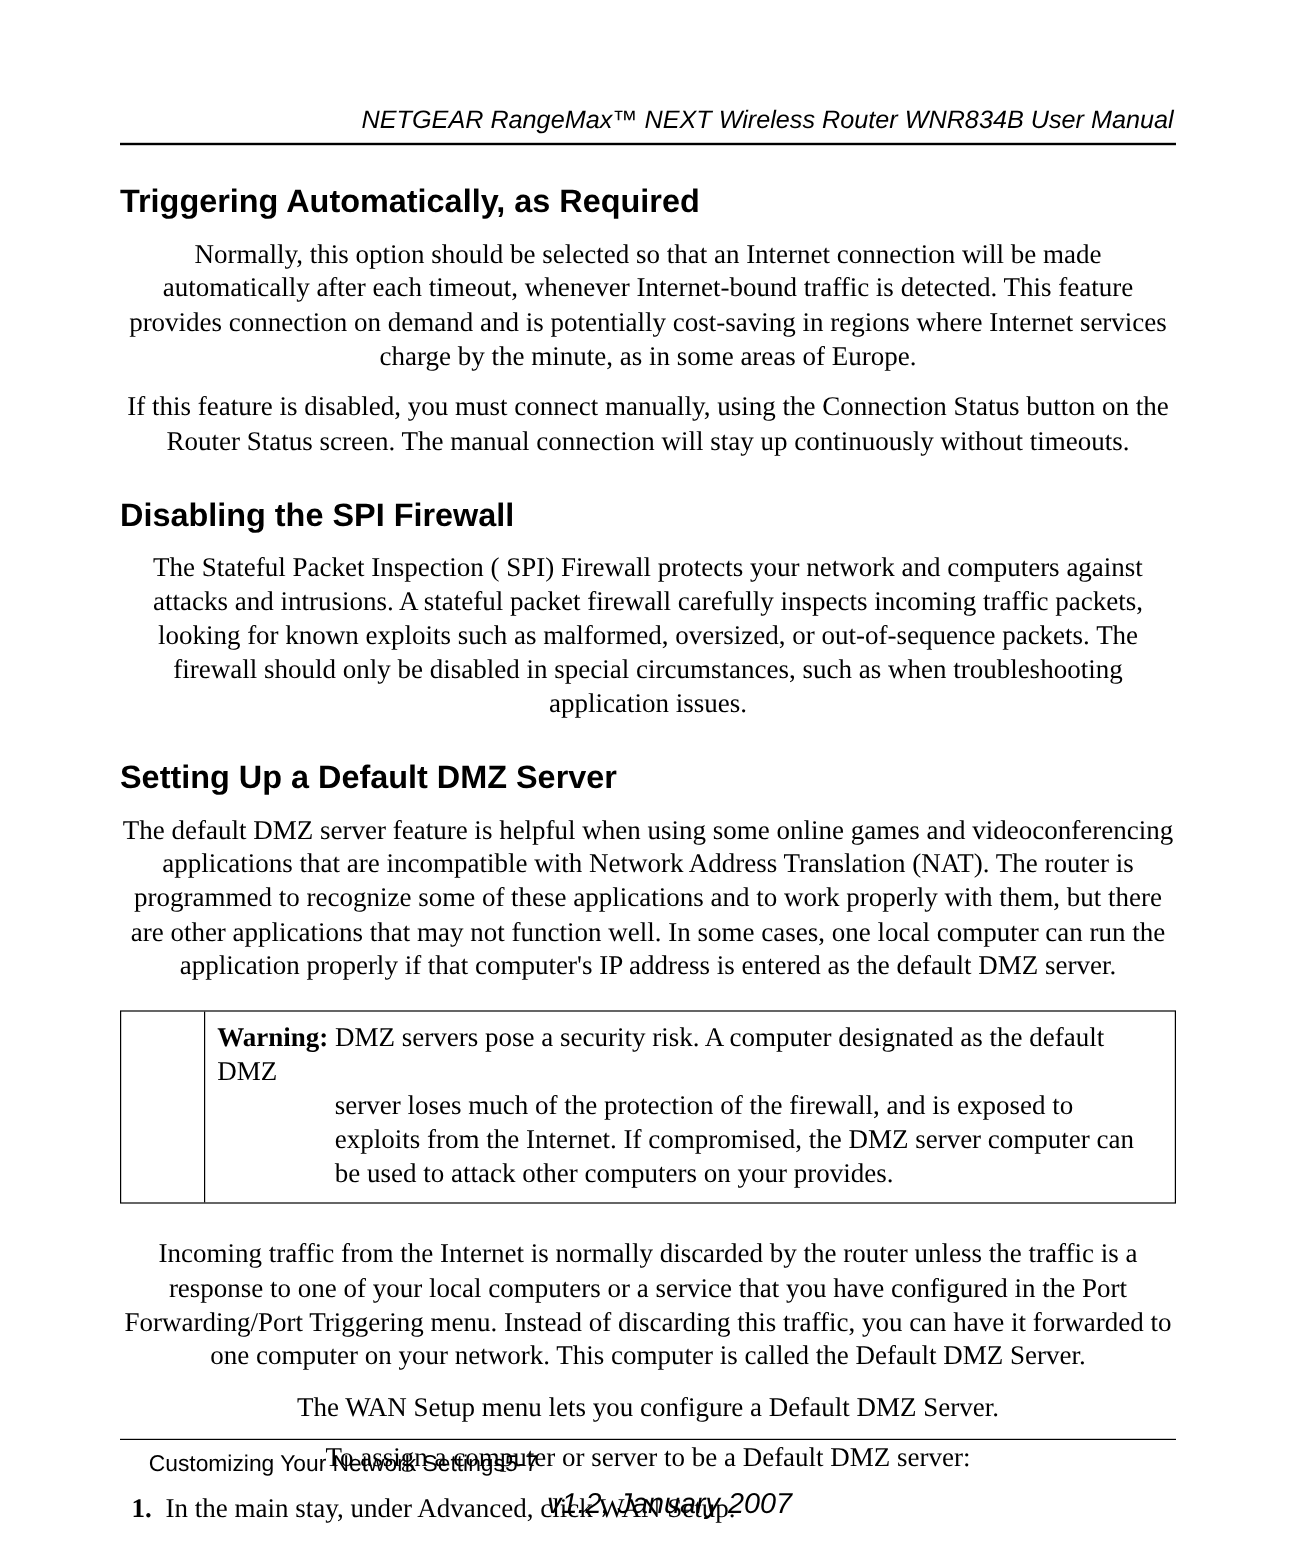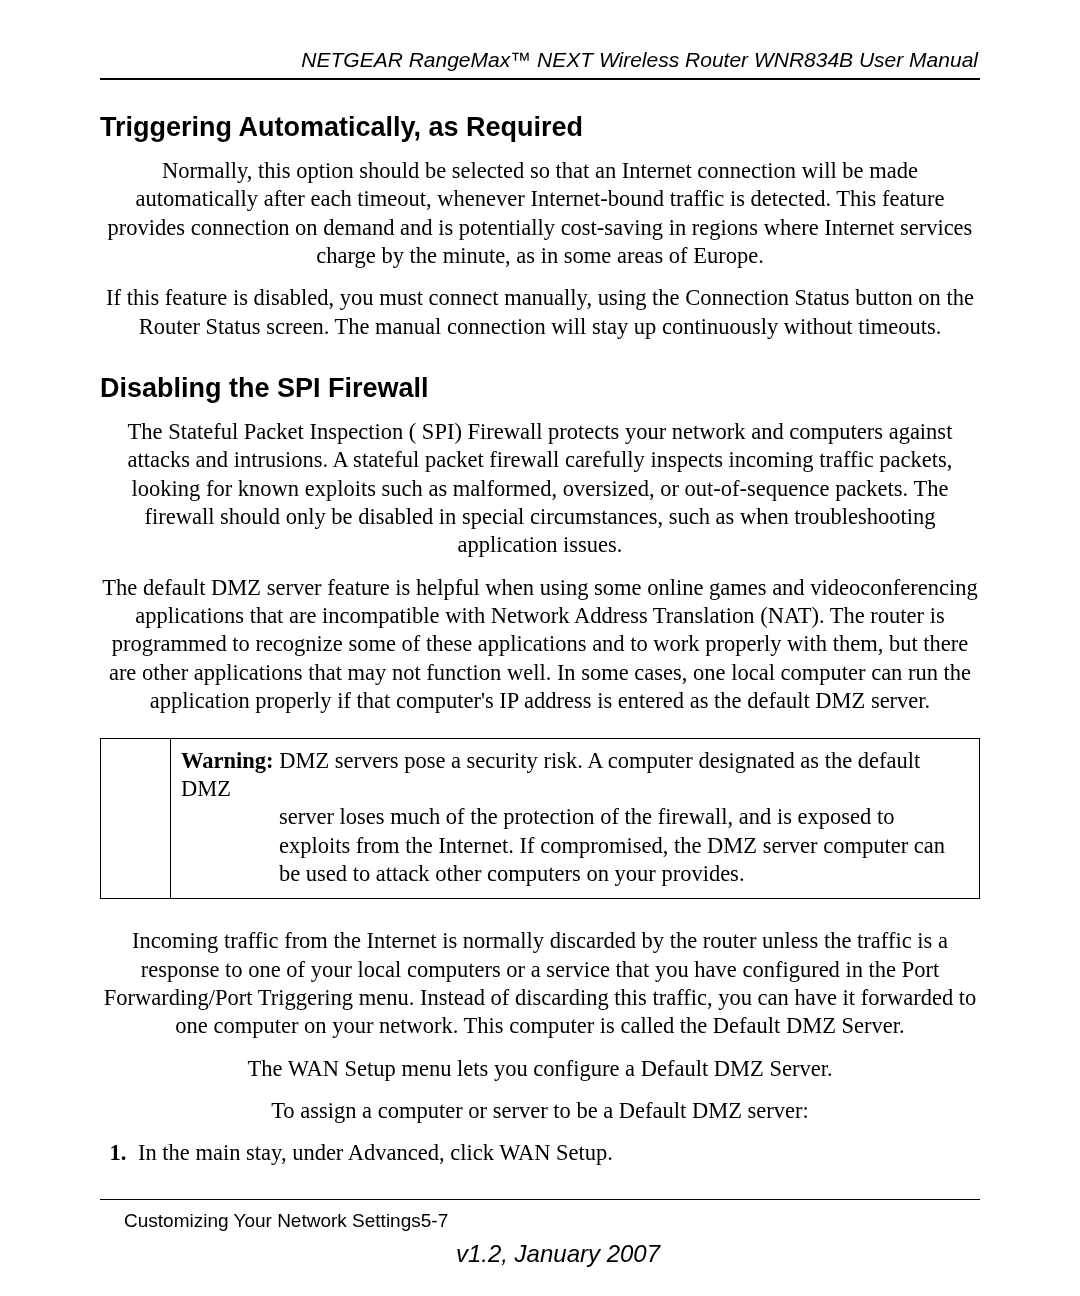--- a/index.html
+++ b/index.html
@@ -19,20 +19,21 @@
     height: 1296px;
     padding: 48px 100px 30px 100px;
   }
   .running-header {
     font-family: Arial, Helvetica, sans-serif;
     font-style: italic;
     font-size: 21px;
     text-align: right;
     margin-bottom: 6px;
     padding-right: 2px;
+    margin-top: 41px;
   }
   hr.rule-top {
     border: none;
     border-top: 2px solid #000;
     margin: 0 0 28px 0;
   }
   h2.section {
     font-family: Arial, Helvetica, sans-serif;
     font-weight: bold;
     font-size: 27px;
@@ -118,20 +119,21 @@
   <div class="running-header">NETGEAR RangeMax™ NEXT Wireless Router WNR834B User Manual</div>
   <hr class="rule-top">
 
   <h2 class="section">Triggering Automatically, as Required</h2>
   <p class="body">Normally, this option should be selected so that an Internet connection will be made automatically after each timeout, whenever Internet-bound traffic is detected. This feature provides connection on demand and is potentially cost-saving in regions where Internet services charge by the minute, as in some areas of Europe.</p>
   <p class="body">If this feature is disabled, you must connect manually, using the Connection Status button on the Router Status screen. The manual connection will stay up continuously without timeouts.</p>
 
   <h2 class="section">Disabling the SPI Firewall</h2>
   <p class="body">The Stateful Packet Inspection ( SPI) Firewall protects your network and computers against attacks and intrusions. A stateful packet firewall carefully inspects incoming traffic packets, looking for known exploits such as malformed, oversized, or out-of-sequence packets. The firewall should only be disabled in special circumstances, such as when troubleshooting application issues.</p>
 
+  <h2 class="section">Setting Up a Default DMZ Server</h2>
   <p class="body">The default DMZ server feature is helpful when using some online games and videoconferencing applications that are incompatible with Network Address Translation (NAT). The router is programmed to recognize some of these applications and to work properly with them, but there are other applications that may not function well. In some cases, one local computer can run the application properly if that computer's IP address is entered as the default DMZ server.</p>
 
   <div class="warning-box">
     <div class="warning-icon-cell"></div>
     <div class="warning-text-cell">
       <span class="warning-label">Warning:</span><span> DMZ servers pose a security risk. A computer designated as the default DMZ</span>
       <span class="warning-indent">server loses much of the protection of the firewall, and is exposed to exploits from the Internet. If compromised, the DMZ server computer can be used to attack other computers on your provides.</span>
     </div>
   </div>
 

